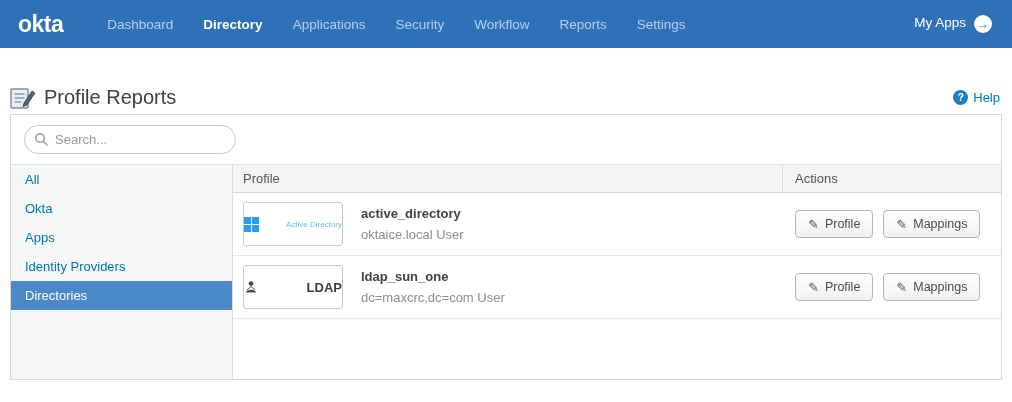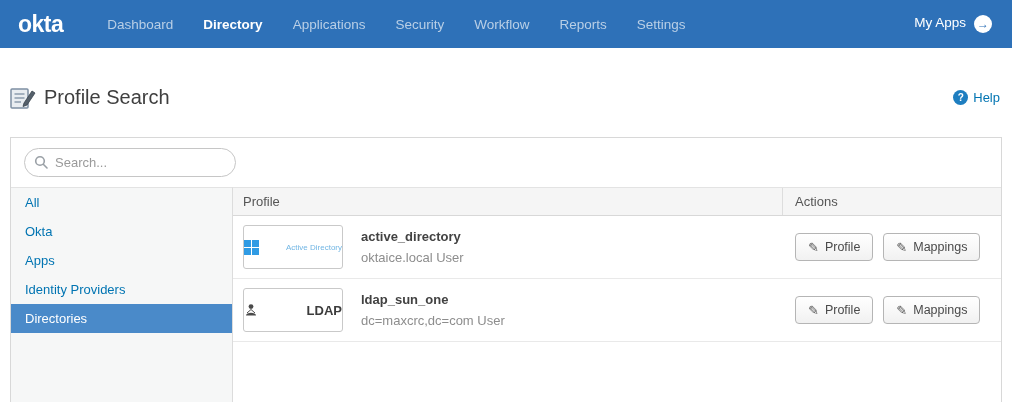--- a/index.html
+++ b/index.html
@@ -50,21 +50,21 @@
   }
   .help-icon {
     width:15px; height:15px; border-radius:50%;
     background:#1e7ec0; color:#fff;
     display:flex; align-items:center; justify-content:center;
     font-size:10px; font-weight:bold;
   }
 
   
   .panel {
-    margin:28px 10px 0 10px;
+    margin:5px 10px 0 10px;
     border:1px solid #d8d8d8;
     height:266px; overflow:hidden;
     display:flex; flex-direction:column;
     background:#fff;
   }
 
   .search-bar { padding:10px 13px; background:#fff; }
   .search-wrap { position:relative; width:212px; }
   .search-input {
     width:100%; height:29px;
@@ -157,21 +157,21 @@
 </div>
 
 <div class="page-header">
   <svg class="page-title-icon" viewBox="0 0 26 22">
     <rect x="1" y="2" width="17" height="19" rx="1" fill="#e9edf1" stroke="#7d8fa3" stroke-width="1.5"></rect>
     <line x1="4.5" y1="7" x2="14.5" y2="7" stroke="#7d8fa3" stroke-width="1.3"></line>
     <line x1="4.5" y1="11" x2="14.5" y2="11" stroke="#7d8fa3" stroke-width="1.3"></line>
     <line x1="4.5" y1="15" x2="11" y2="15" stroke="#7d8fa3" stroke-width="1.3"></line>
     <path d="M14 16 L22 4 L25 6 L17 18 L13 19.5 Z" fill="#55606b" stroke="#39424c" stroke-width="0.8"></path>
   </svg>
-  <div class="page-title">Profile Search</div>
+  <div class="page-title">Profile Reports</div>
   <a class="help-link">
     <span class="help-icon">?</span>
     <span>Help</span>
   </a>
 </div>
 
 <div class="panel">
 
   <div class="search-bar">
     <div class="search-wrap">

